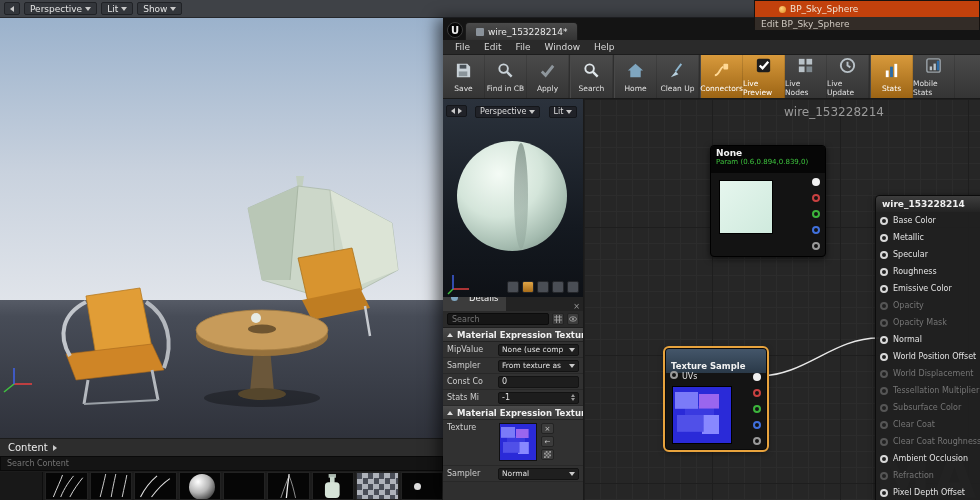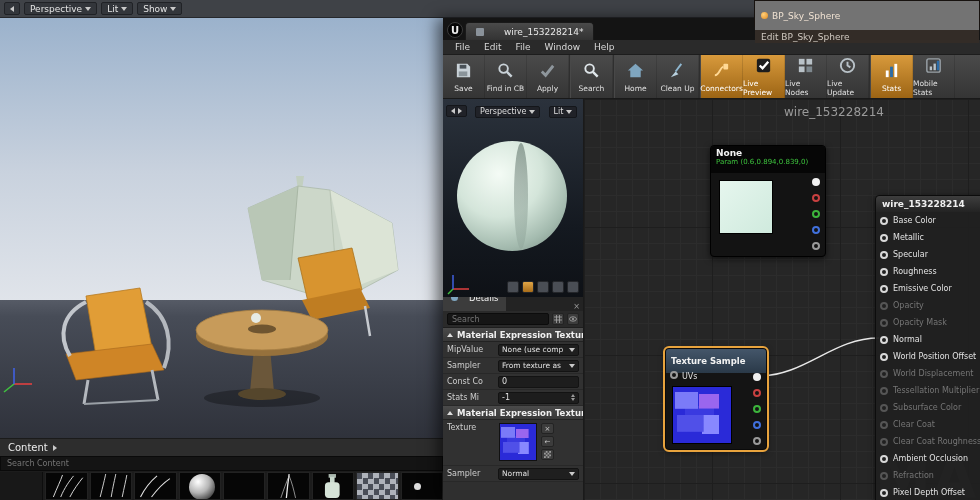--- a/index.html
+++ b/index.html
@@ -21,21 +21,21 @@
   #snapbar{position:absolute;left:447px;top:0;height:18px;display:flex;align-items:center;gap:3px}
   .mini-ic{width:13px;height:13px;background:#35383d;border:1px solid #202226;border-radius:2px;
            display:inline-flex;align-items:center;justify-content:center}
   .mini-ic svg{width:9px;height:9px}
   .val-chip{height:13px;padding:0 4px;background:#26282c;border:1px solid #1a1b1e;border-radius:2px;
             font-size:8px;color:#d8d8d8;display:inline-flex;align-items:center}
 
   
   #skymenu{position:absolute;right:0;top:0;width:226px;height:27px;z-index:50;
            border:1px solid #17120f;background:#2c2522;font-size:9px}
-  #skymenu .r1{height:29px;display:flex;align-items:center;gap:4px;padding:0 6px;background:#737373;color:#f0e2d2}
+  #skymenu .r1{height:16px;display:flex;align-items:center;gap:4px;padding:0 24px;background:#c2410c;color:#f0e2d2}
   #skymenu .r2{height:13px;display:flex;align-items:center;padding:0 6px;background:#332c27;color:#cfc8c0}
   .orange-dot{width:7px;height:7px;border-radius:50%;background:radial-gradient(circle at 35% 35%,#ffcf7a,#e08a20)}
 
   
   #scene-wrap{position:absolute;left:0;top:18px;width:443px;height:420px;overflow:hidden}
   #content-bar{position:absolute;left:0;top:438px;width:443px;height:18px;background:#2d2d2d;
                border-top:1px solid #1b1b1b;display:flex;align-items:center;gap:5px;padding:0 8px}
   #content-bar .lbl{font-size:10px;font-weight:normal;color:#ececec}
   #content-browser{position:absolute;left:0;top:456px;width:443px;height:44px;background:#1c1c1c}
   #cb-search{position:absolute;left:0;top:0;width:443px;height:15px;background:#141414;border:1px solid #0a0a0a;
@@ -51,21 +51,21 @@
 
   
   #editor{position:absolute;left:443px;top:18px;width:537px;height:482px;background:#2b2b2b;z-index:10;
           box-shadow:-6px 0 14px rgba(0,0,0,.55)}
   #e-titlebar{position:absolute;left:0;top:0;width:537px;height:22px;background:#141414;display:flex;align-items:flex-end}
   .u-logo{width:16px;height:16px;margin:0 2px 2px 4px;border-radius:50%;background:#060606;border:1px solid #3a3a3a;
           color:#eee;font-size:10px;font-weight:bold;display:flex;align-items:center;justify-content:center}
   .u-logo::before{content:"U"}
   #e-tab{height:18px;margin-bottom:0;padding:0 10px;background:linear-gradient(#4a4a4a,#333);
          border:1px solid #191919;border-bottom:none;border-radius:4px 4px 0 0;
-         display:flex;align-items:center;gap:20px;font-size:9px;color:#e8e8e8}
+         display:flex;align-items:center;gap:4px;font-size:9px;color:#e8e8e8}
   .tab-ic{width:8px;height:8px;background:#8a929a;border-radius:1px}
   #e-menubar{position:absolute;left:0;top:22px;width:537px;height:15px;background:#2a2a2a;
              border-bottom:1px solid #1d1d1d;display:flex;align-items:center;gap:14px;padding:0 12px;font-size:9px;color:#d8d8d8}
   #e-toolbar{position:absolute;left:0;top:37px;width:537px;height:44px;
              background:linear-gradient(#4a4a4a,#353535);border-bottom:1px solid #191919;
              display:flex;align-items:stretch}
   .tbtn{width:42px;display:flex;flex-direction:column;align-items:center;justify-content:center;gap:2px;
         font-size:7.5px;color:#e0e0e0;border-right:1px solid rgba(0,0,0,.12)}
   .tbtn svg{width:19px;height:19px}
   .tbtn.active{background:linear-gradient(#d89a3c,#9c6414);color:#fff}
@@ -157,21 +157,21 @@
   #mnode .hd{height:16px;background:linear-gradient(#3e3e3e,#232323);display:flex;align-items:center;
              padding:0 6px;font-size:9px;font-weight:bold;color:#f0f0f0;border-radius:4px 4px 0 0}
   .mpin{height:17px;display:flex;align-items:center;gap:5px;padding-left:4px}
   .mpin .pc{width:8px;height:8px;border-radius:50%;border:2px solid #d8d8d8;flex:none}
   .mpin .pl{font-size:8px;color:#e2e2e2;white-space:nowrap}
   .mpin.off .pc{border-color:#555}
   .mpin.off .pl{color:#757575}
 
   #tnode{left:81px;top:249px;width:102px;height:102px;background:#141414;border:1px solid #0a0a0a;
          outline:2px solid #e8a33d;outline-offset:0}
-  #tnode .hd{height:15px;background:linear-gradient(#44566a,#2a3948);display:flex;align-items:center;
+  #tnode .hd{height:15px;background:linear-gradient(#44566a,#2a3948);display:flex;
              padding:12px 5px;font-size:8.5px;font-weight:bold;color:#f2f2f2;border-radius:3px 3px 0 0}
   #tnode .uvs-label{position:absolute;left:16px;top:23px;font-size:8px;color:#e0e0e0}
   #tnode .thumb{position:absolute;left:6px;top:37px;width:60px;height:58px;border:1px solid #000}
 
   #wires{position:absolute;left:0;top:0;width:396px;height:401px;pointer-events:none}
 </style>
 </head>
 <body>
 <div id="app">
 

